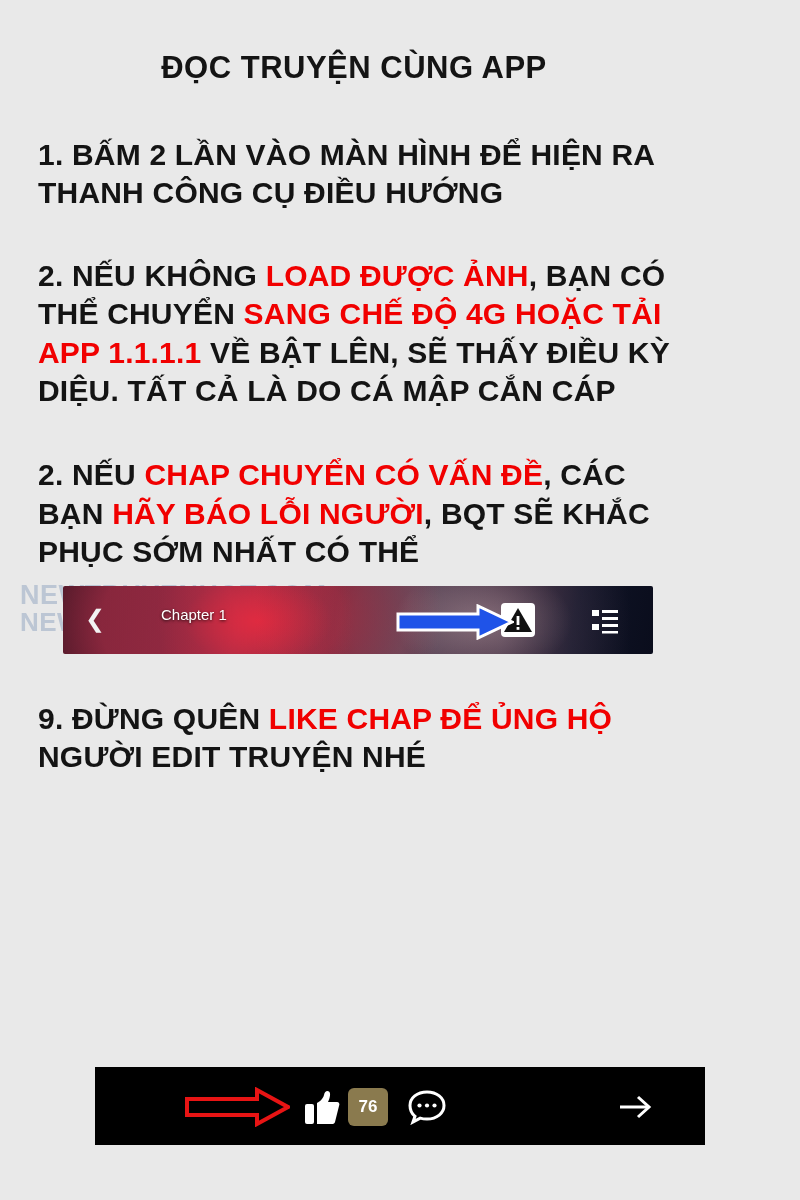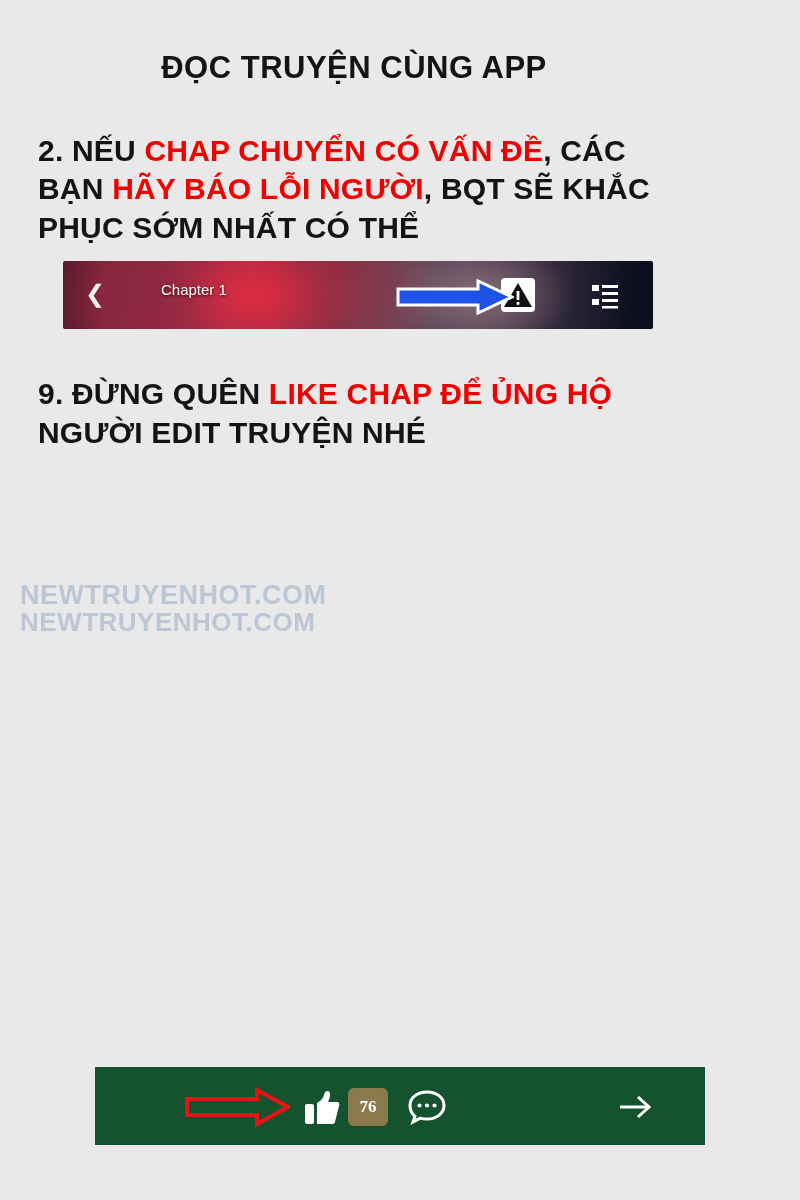--- a/index.html
+++ b/index.html
@@ -101,42 +101,47 @@
     position: absolute; left: 333px; top: 18px; width: 118px; height: 36px;
   }
 
   
   .shot-bottom {
     position: absolute;
     left: 95px;
     top: 1067px;
     width: 610px;
     height: 78px;
-    background: #14532d;
-    font-family: Liberation Serif, serif;
+    background: #000000;
   }
   .shot-bottom .red-arrow { position: absolute; left: 90px; top: 20px; width: 105px; height: 40px; }
   .shot-bottom .thumb { position: absolute; left: 209px; top: 21px; width: 36px; height: 38px; }
   .shot-bottom .count {
     position: absolute; left: 253px; top: 21px; width: 40px; height: 38px;
     background: #8a7a4e; border-radius: 6px;
     color: #ffffff; font-size: 17px; font-weight: bold;
     display: flex; align-items: center; justify-content: center;
   }
   .shot-bottom .comment { position: absolute; left: 313px; top: 22px; width: 38px; height: 36px; }
   .shot-bottom .next { position: absolute; left: 522px; top: 22px; width: 36px; height: 36px; }
 </style>
 </head>
 <body>
 
 <div class="page">
 
   <div class="title">ĐỌC TRUYỆN CÙNG APP</div>
 
-
+  <div class="item i1">
+    <span>1. BẤM 2 LẦN VÀO MÀN HÌNH ĐỂ HIỆN RA THANH CÔNG CỤ ĐIỀU HƯỚNG</span>
+  </div>
+
+  <div class="item i2">
+    <span>2. NẾU KHÔNG </span><span class="hl">LOAD ĐƯỢC ẢNH</span><span>, BẠN CÓ THỂ CHUYỂN </span><span class="hl">SANG CHẾ ĐỘ 4G HOẶC TẢI APP 1.1.1.1</span><span> VỀ BẬT LÊN, SẼ THẤY ĐIỀU KỲ DIỆU. TẤT CẢ LÀ DO CÁ MẬP CẮN CÁP</span>
+  </div>
 
   <div class="item i3">
     <span>2. NẾU </span><span class="hl">CHAP CHUYỂN CÓ VẤN ĐỀ</span><span>, CÁC BẠN </span><span class="hl">HÃY BÁO LỖI NGƯỜI</span><span>, BQT SẼ KHẮC PHỤC SỚM NHẤT CÓ THỂ</span>
   </div>
 
   <div class="watermark">
     <div>NEWTRUYENHOT.COM</div>
     <div class="wm2">NEWTRUYENHOT.COM</div>
   </div>
 

